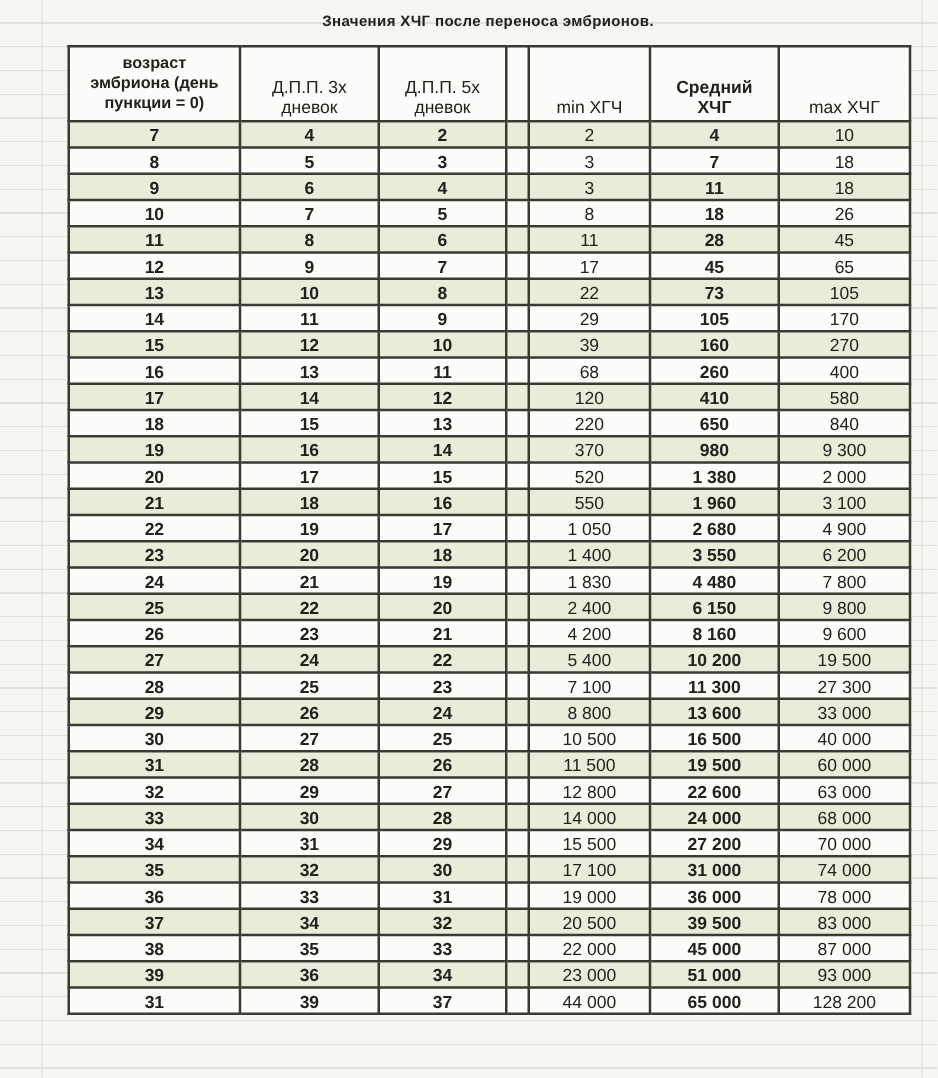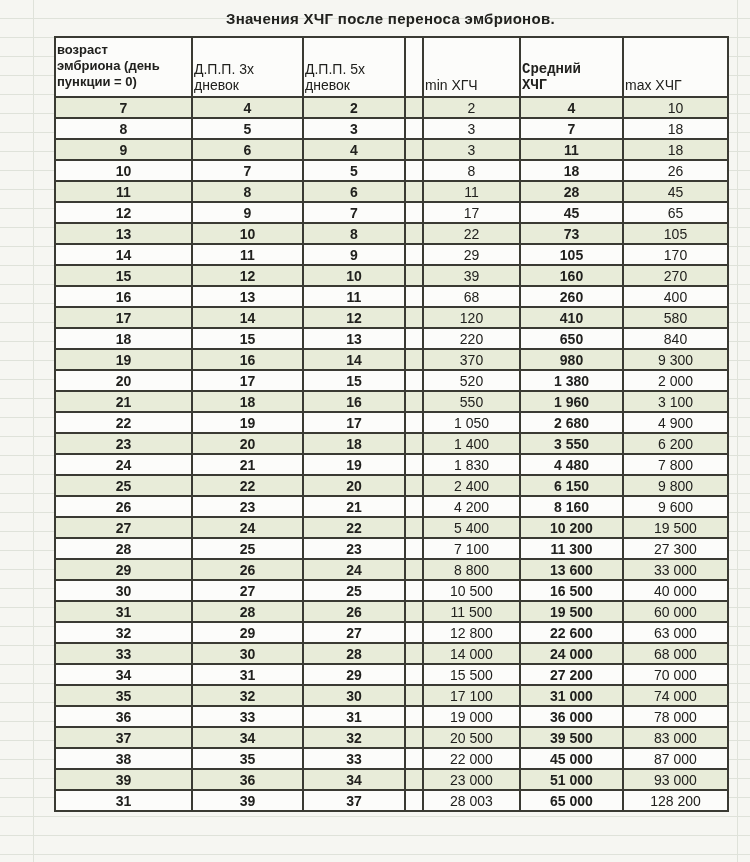--- a/index.html
+++ b/index.html
@@ -17,35 +17,35 @@
     font-family:"Liberation Sans",sans-serif;color:var(--text);
     background-color:var(--page-bg);
     background-image:repeating-linear-gradient(to bottom,
       transparent 0px, transparent 18px, var(--grid) 18px, var(--grid) 19px);
   }
   .vline{position:absolute;top:0;bottom:0;width:1px;background:var(--grid);}
   .vl-left{left:33px;}
   .vl-right{left:737px;}
   .title{
     position:absolute;top:10px;left:54px;width:673px;
-    text-align:center;font-weight:700;font-size:15px;letter-spacing:.3px;
+    text-align:center;font-weight:700;font-size:12px;letter-spacing:.3px;
   }
   table{
     position:absolute;top:36px;left:54px;width:673px;
     border-collapse:collapse;table-layout:fixed;
   }
   th,td{border:2px solid var(--border);overflow:hidden;}
   th{
     background:var(--stripe-white);
     height:60px;vertical-align:bottom;
     font-size:14px;font-weight:400;line-height:1.15;
-    white-space:pre-line;padding:1px 1px 3px;text-align:left;
+    white-space:pre-line;padding:1px 1px 3px;text-align:center;
   }
   th.th-age{font-weight:700;font-size:13px;vertical-align:middle;line-height:1.25;}
-  th.th-avg{font-weight:700;font-family:Liberation Mono, monospace;}
+  th.th-avg{font-weight:700;}
   td{
     height:21px;padding:0;text-align:center;
     font-size:14px;font-weight:700;line-height:1;
   }
   td[data-name="cell-min"],td[data-name="cell-max"]{font-weight:400;}
   td[data-name="cell-avg"]{font-weight:700;}
   tr.row-green td{background:var(--stripe-green);}
   tr.row-white td{background:var(--stripe-white);}
   td.spacer{padding:0;}
 </style>
@@ -379,18 +379,18 @@
         <td class="spacer" data-name="spacer-cell"></td>
         <td data-name="cell-min">23 000</td>
         <td data-name="cell-avg">51 000</td>
         <td data-name="cell-max">93 000</td>
       </tr>
       <tr data-name="table-row" class="row-white">
         <td data-name="cell-age">31</td>
         <td data-name="cell-dpp3">39</td>
         <td data-name="cell-dpp5">37</td>
         <td class="spacer" data-name="spacer-cell"></td>
-        <td data-name="cell-min">28 003</td>
+        <td data-name="cell-min">44 000</td>
         <td data-name="cell-avg">65 000</td>
         <td data-name="cell-max">128 200</td>
       </tr>
     </tbody>
 </table>
 
 </body></html>

